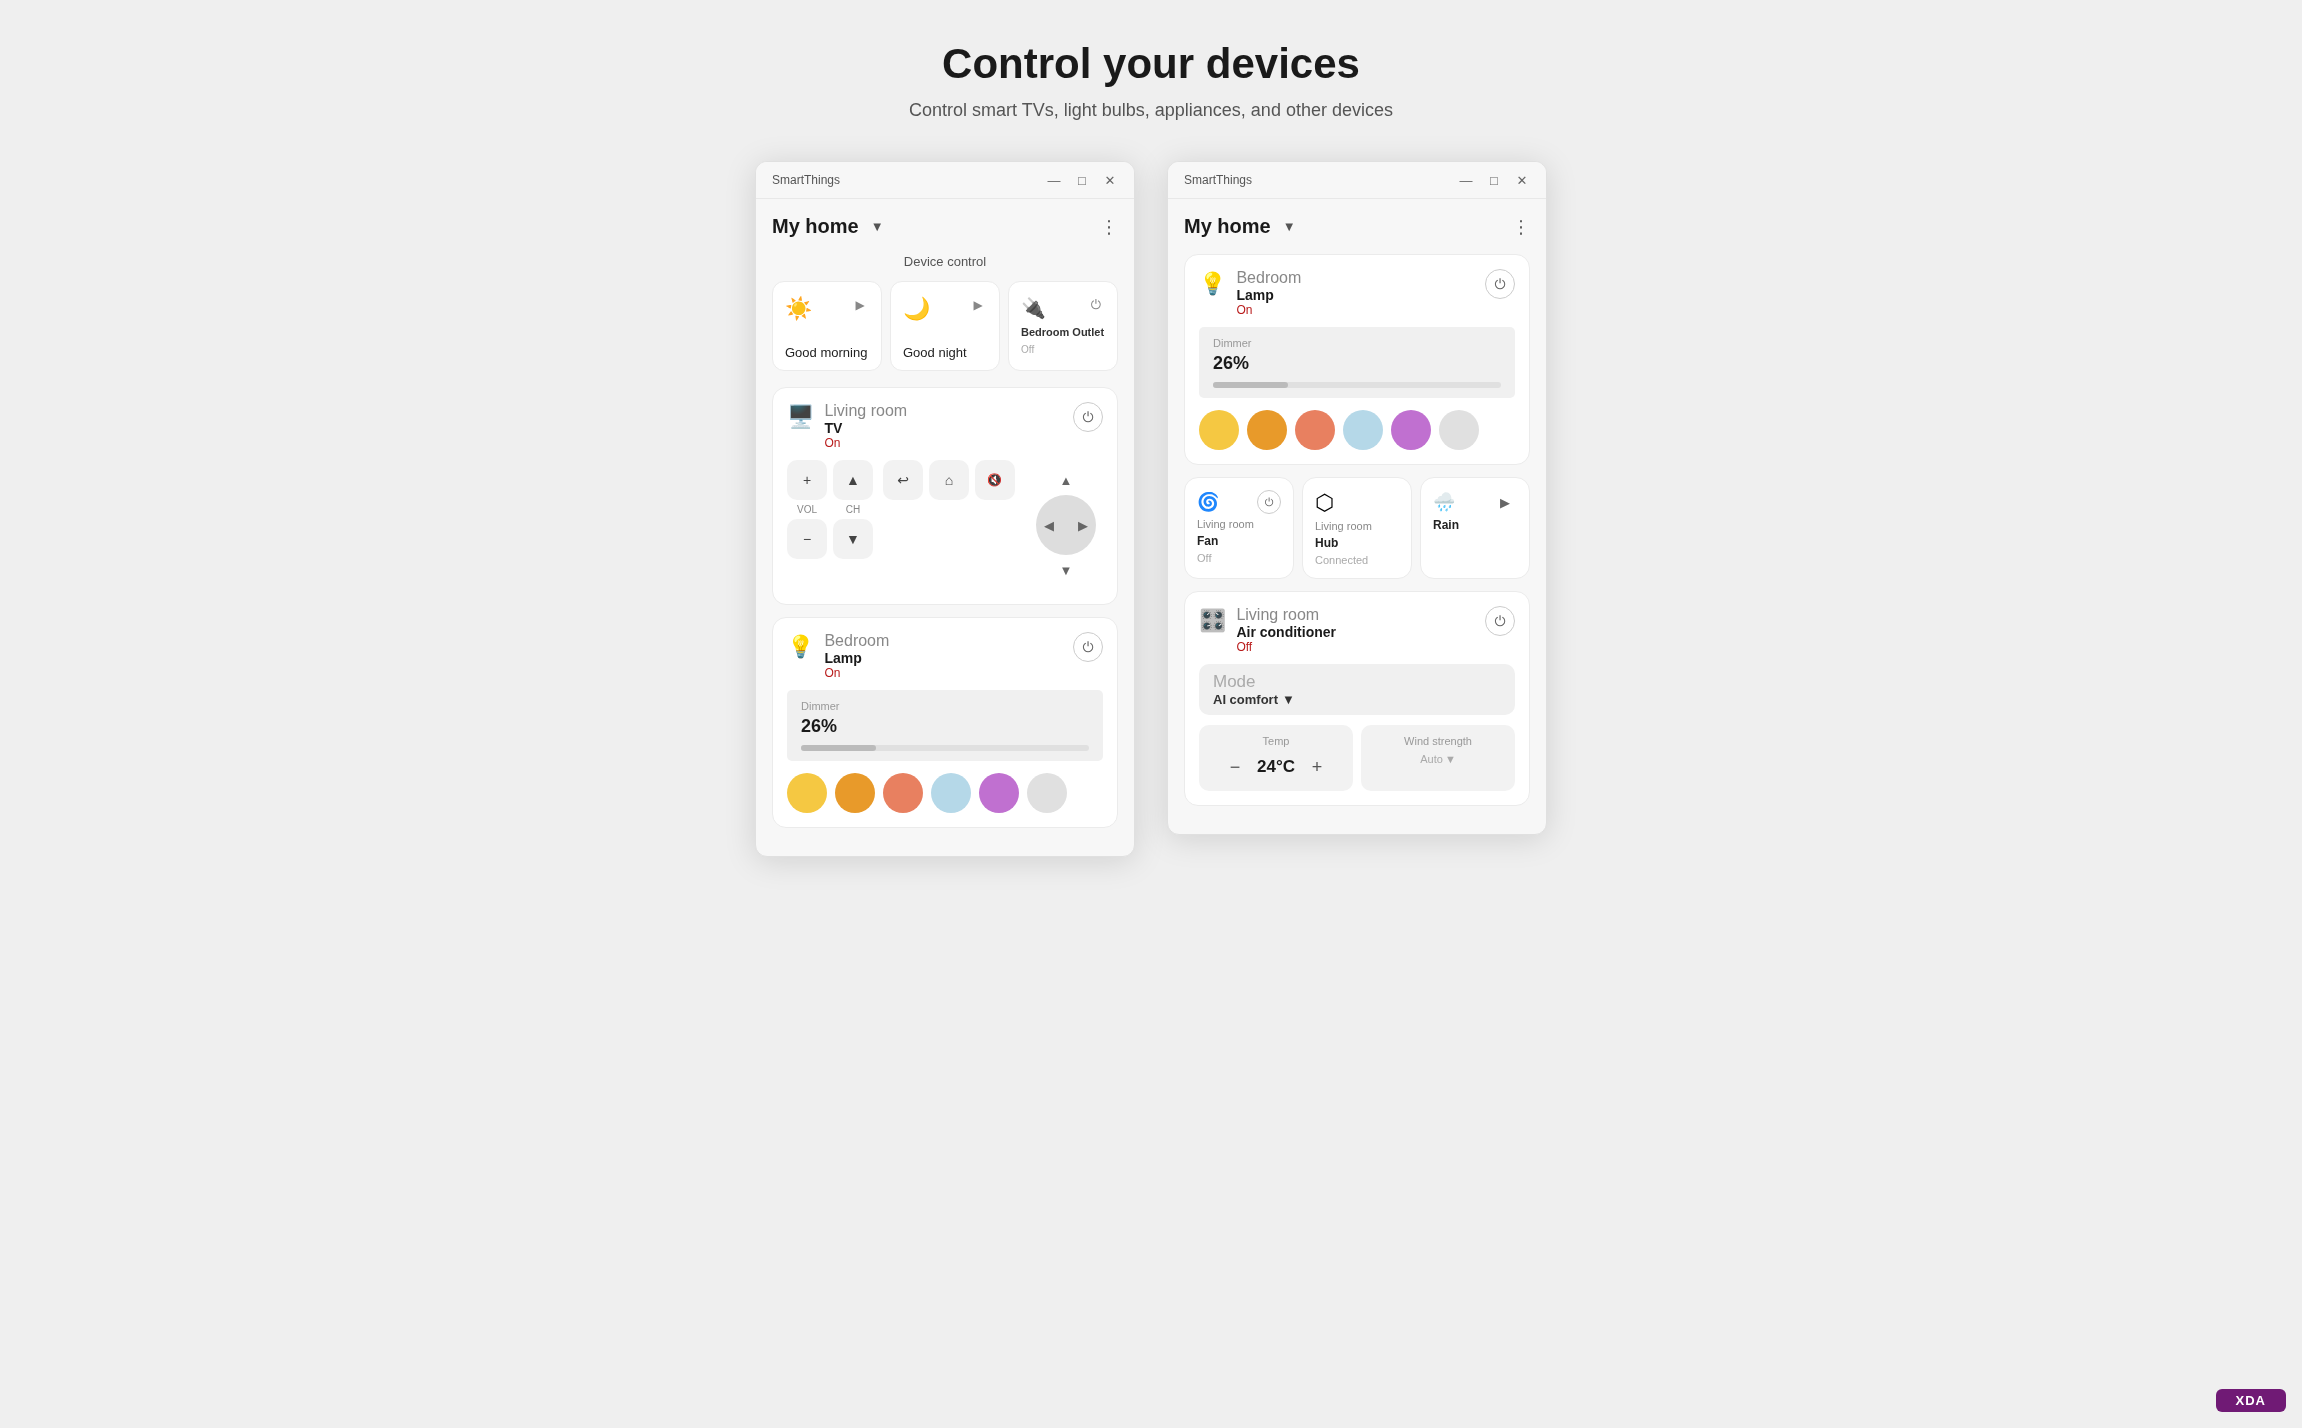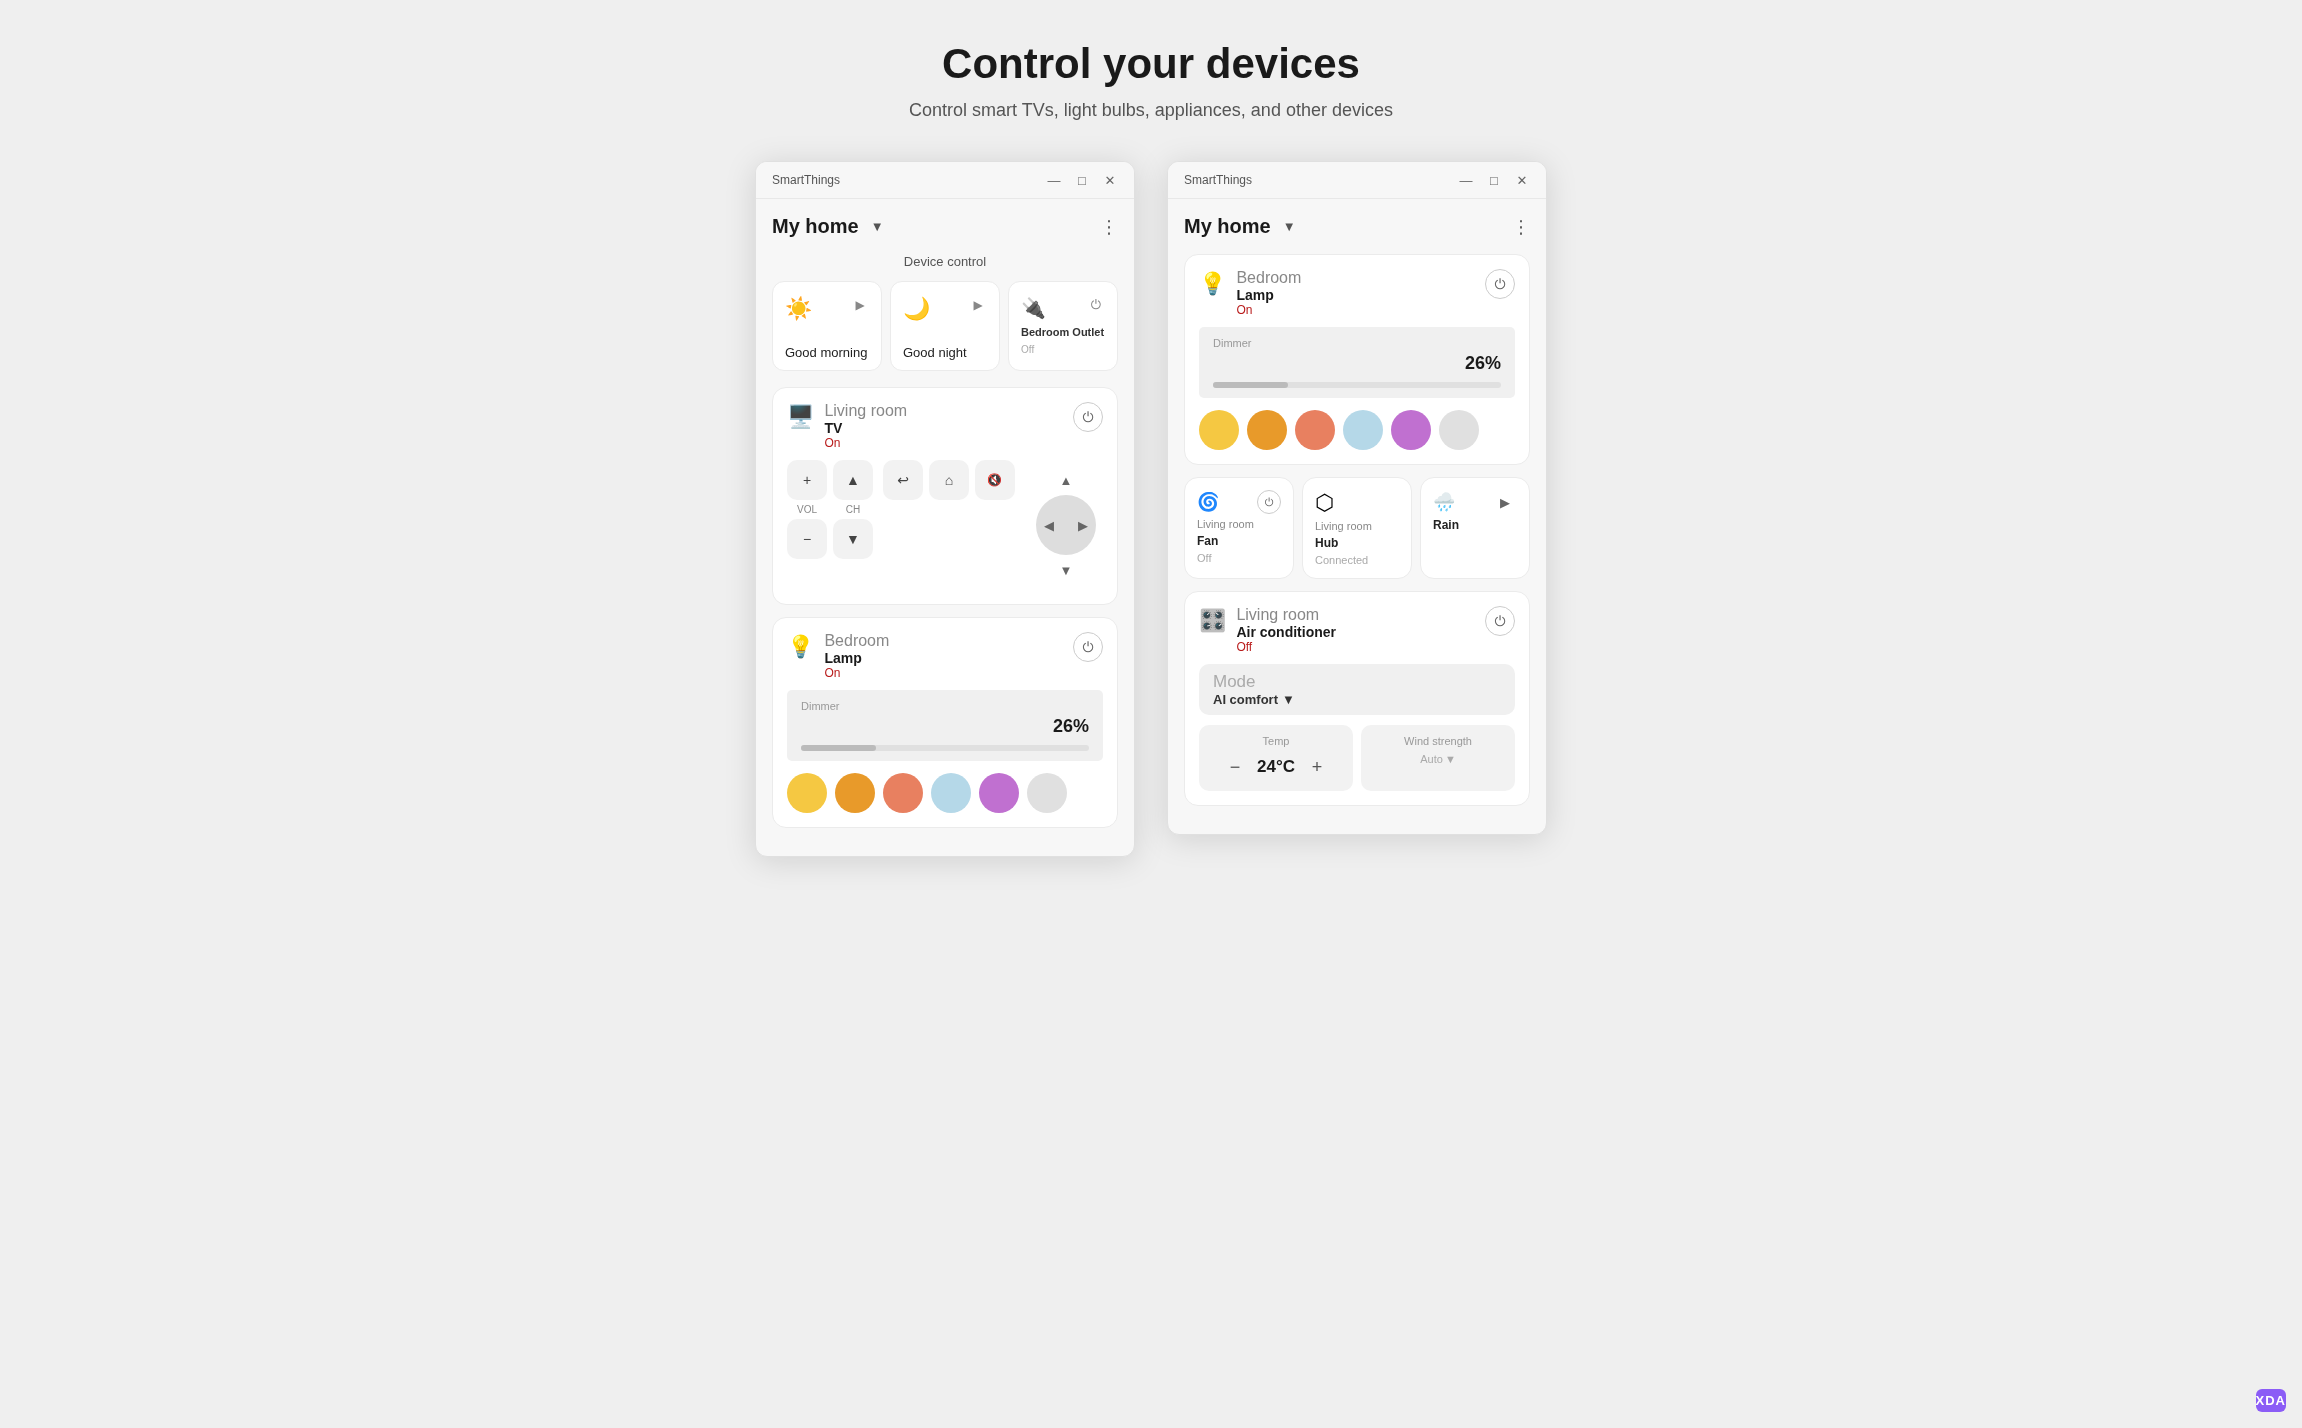--- a/index.html
+++ b/index.html
@@ -264,21 +264,20 @@
     }
     .dimmer-label {
       font-size: 11px;
       color: #999;
       margin-bottom: 4px;
     }
     .dimmer-value {
       font-size: 18px;
       font-weight: 600;
       color: #1a1a1a;
-      text-align: right;
     }
     .dimmer-track {
       height: 6px;
       background: #e0e0e0;
       border-radius: 3px;
       margin-top: 8px;
       position: relative;
     }
     .dimmer-fill {
       height: 100%;
@@ -441,23 +440,23 @@
     }
     .outlet-status {
       font-size: 10px;
       color: #aaa;
     }
     
     .xda-watermark {
       position: fixed;
       bottom: 16px;
       right: 16px;
-      background: #8b5cf6;
+      background: #701a75;
       border-radius: 6px;
-      padding: 4px 0;
+      padding: 4px 20px;
       font-size: 13px;
       font-weight: 700;
       color: #fff;
       letter-spacing: 1px;
     }
   </style>
 </head>
 <body>
 
 <h1 class="hero-title">Control your devices</h1>

